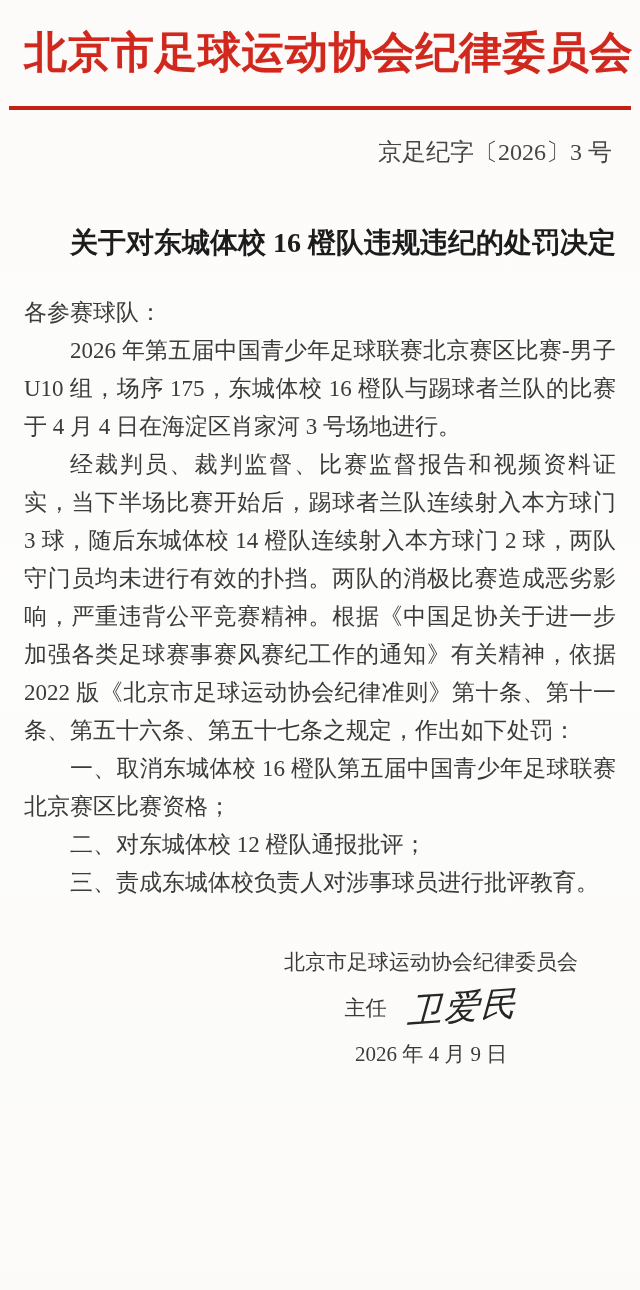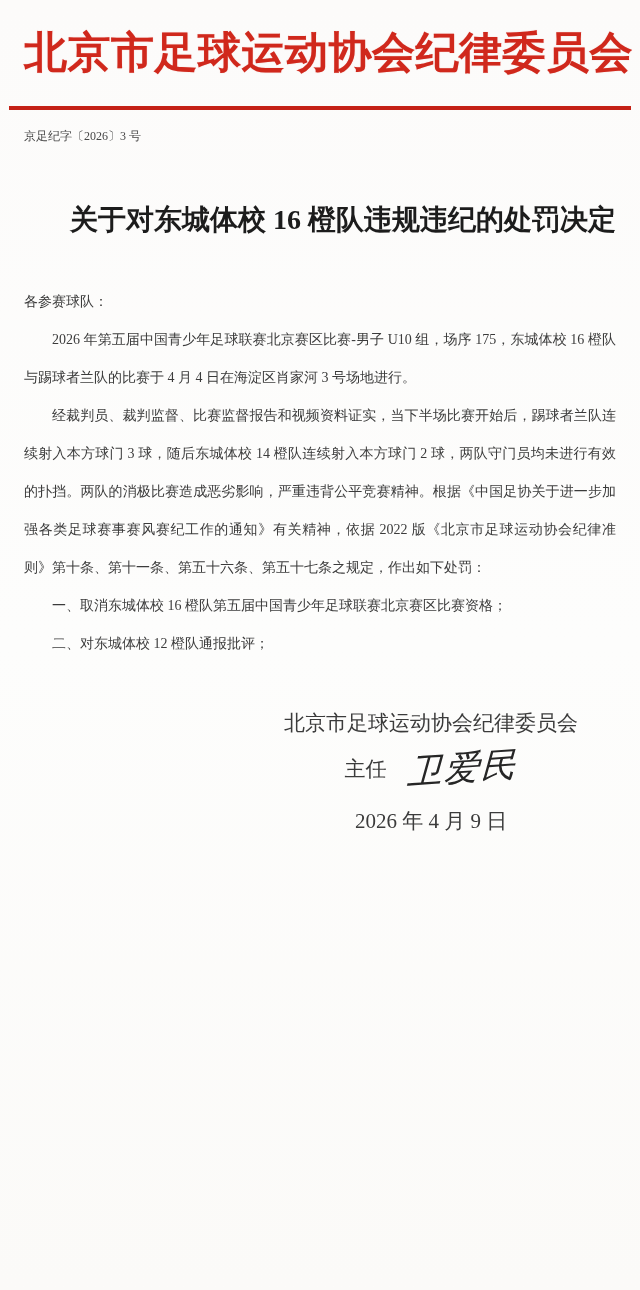--- a/index.html
+++ b/index.html
@@ -31,38 +31,38 @@
     white-space: nowrap;
     letter-spacing: 0.5px;
     text-shadow: 0 0 1px rgba(208,40,28,0.35);
   }
   .red-rule {
     height: 4px;
     background: #c42116;
     margin: 26px -15px 0 -15px;
   }
   .doc-number {
-    margin-top: 18px;
+    margin-top: 26px;
     padding-right: 4px;
-    text-align: left;
-    font-size: 12px;
+    text-align: right;
+    font-size: 24px;
     color: #454545;
   }
   .doc-title {
     margin: 56px 0 0 0;
     text-align: right;
     font-size: 28px;
     font-weight: bold;
     color: #1c1c1c;
     letter-spacing: 0px;
     white-space: nowrap;
   }
   .body-text {
-    margin-top: 44px;
-    font-size: 14px;
+    margin-top: 32px;
+    font-size: 23px;
     line-height: 38px;
     text-align: justify;
     color: #3b3b3b;
   }
   .body-text p {
     margin: 0;
     text-indent: 2em;
   }
   .body-text p.salutation {
     text-indent: 0;
@@ -87,41 +87,42 @@
   .sig-role { font-size: 21px; }
   .sig-name {
     display: inline-block;
     font-size: 35px;
     font-style: italic;
     font-weight: 500;
     color: #262626;
     transform: rotate(-4deg) skewX(-6deg);
     letter-spacing: 2px;
   }
-  .sig-date { margin-top: 14px; }
+  .sig-date { margin-top: 8px; }
 </style>
 </head>
 <body>
 
 <div class="page">
 
   <h1 class="letterhead-title">北京市足球运动协会纪律委员会</h1>
 
   <div class="red-rule"></div>
 
   <div class="doc-number">京足纪字〔2026〕3 号</div>
 
   <h2 class="doc-title">关于对东城体校 16 橙队违规违纪的处罚决定</h2>
 
   <div class="body-text">
     <p class="salutation">各参赛球队：</p>
     <p>2026 年第五届中国青少年足球联赛北京赛区比赛-男子 U10 组，场序 175，东城体校 16 橙队与踢球者兰队的比赛于 4 月 4 日在海淀区肖家河 3 号场地进行。</p>
     <p>经裁判员、裁判监督、比赛监督报告和视频资料证实，当下半场比赛开始后，踢球者兰队连续射入本方球门 3 球，随后东城体校 14 橙队连续射入本方球门 2 球，两队守门员均未进行有效的扑挡。两队的消极比赛造成恶劣影响，严重违背公平竞赛精神。根据《中国足协关于进一步加强各类足球赛事赛风赛纪工作的通知》有关精神，依据 2022 版《北京市足球运动协会纪律准则》第十条、第十一条、第五十六条、第五十七条之规定，作出如下处罚：</p>
     <p>一、取消东城体校 16 橙队第五届中国青少年足球联赛北京赛区比赛资格；</p>
     <p>二、对东城体校 12 橙队通报批评；</p>
+    <p>三、责成东城体校负责人对涉事球员进行批评教育。</p>
   </div>
 
   <div class="signature">
     <div class="sig-org">北京市足球运动协会纪律委员会</div>
     <div class="sig-line">
       <span class="sig-role">主任</span>
       <span class="sig-name">卫爱民</span>
     </div>
     <div class="sig-date">2026 年 4 月 9 日</div>
   </div>

